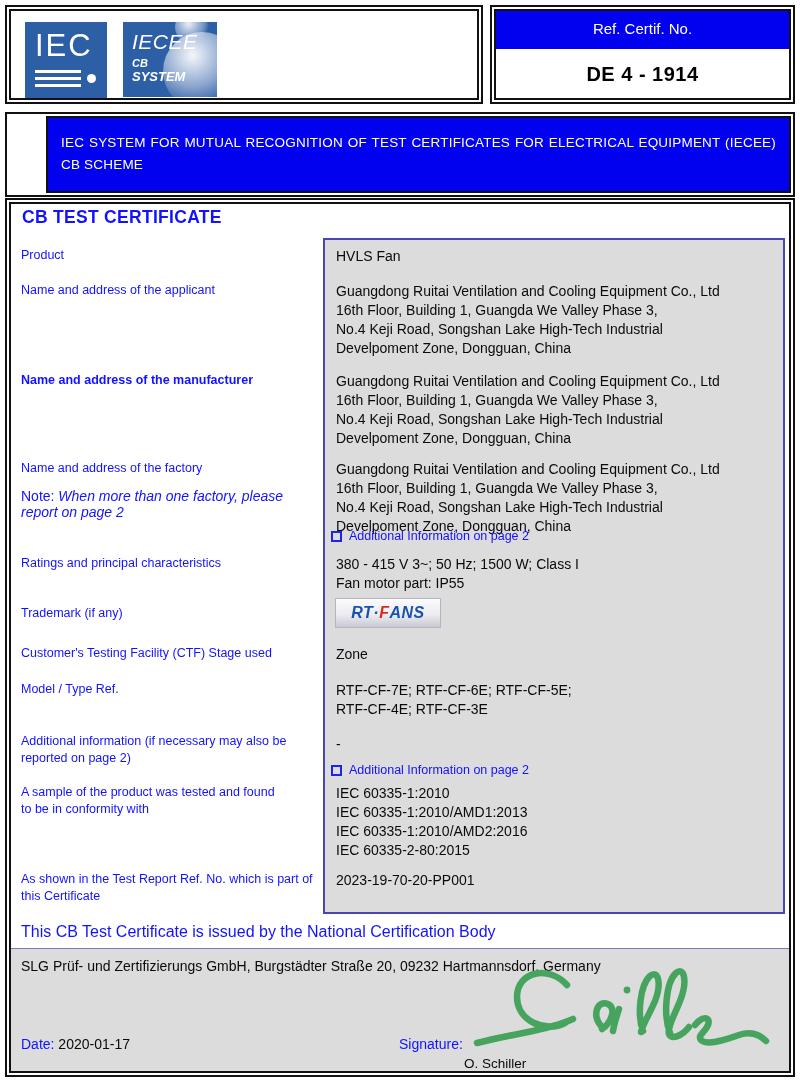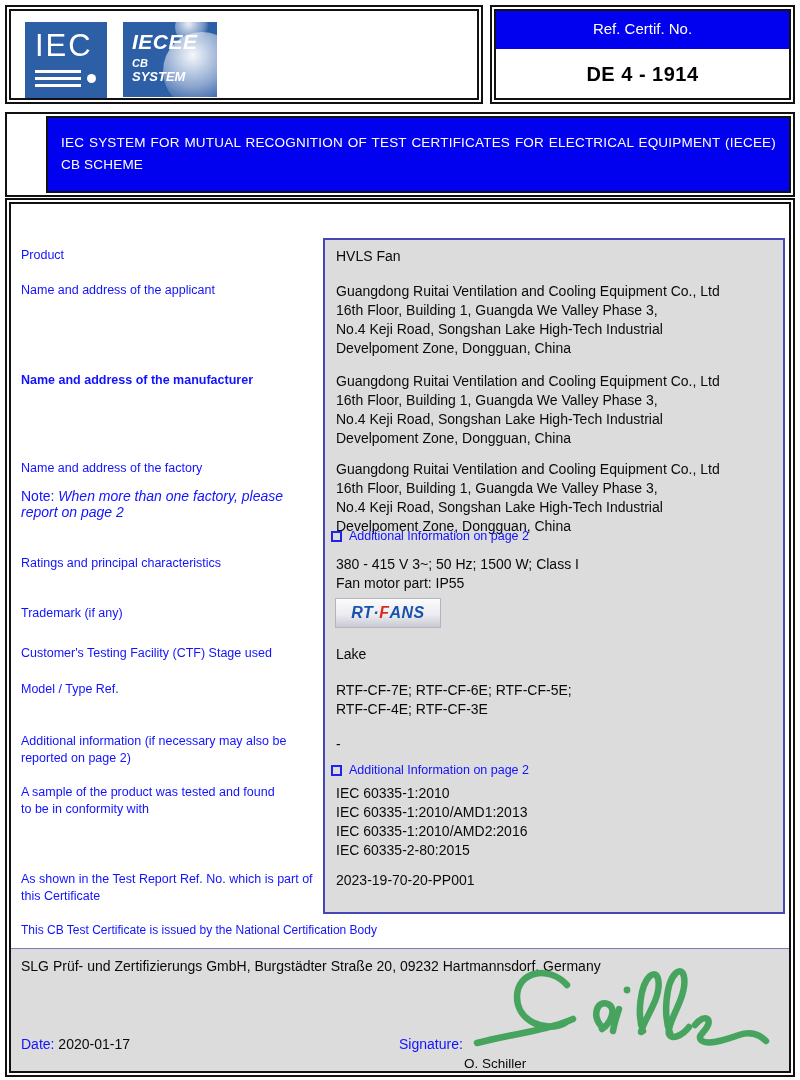--- a/index.html
+++ b/index.html
@@ -16,21 +16,21 @@
   .iec-txt { font-size:31px; font-weight:normal; letter-spacing:2px; color:#fff; }
   .iec-lines { display:flex; align-items:center; margin-top:6px; }
   .iec-bars { display:flex; flex-direction:column; gap:4px; width:46px; }
   .iec-bars div { height:3px; background:#fff; }
   .iec-dot { width:9px; height:9px; border-radius:50%; background:#fff; margin-left:6px; }
   .iecee-sq { left:112px; top:11px; width:94px; height:75px; padding:8px 0 0 9px; overflow:hidden; }
   .sphere { position:absolute; width:78px; height:78px; border-radius:50%; right:-24px; top:10px;
             background:radial-gradient(circle at 38% 30%, rgba(255,255,255,.95), rgba(205,215,235,.6) 42%, rgba(150,170,205,.3) 62%, rgba(150,170,205,0) 72%); }
   .sphere2 { position:absolute; width:34px; height:34px; border-radius:50%; right:8px; top:-12px;
             background:radial-gradient(circle at 40% 40%, rgba(255,255,255,.9), rgba(205,215,235,.4) 55%, rgba(150,170,205,0) 72%); }
-  .iecee-l1 { font-style:italic; font-weight:bold; font-size:21px; letter-spacing:.5px; position:relative; }
+  .iecee-l1 { font-style:italic; font-weight:normal; font-size:21px; letter-spacing:.5px; position:relative; }
   .iecee-l2 { font-style:italic; font-weight:bold; font-size:11px; margin-top:3px; position:relative; }
   .iecee-l3 { font-style:italic; font-weight:bold; font-size:13px; position:relative; }
 
   
   .ref-head { background:#0101ef; color:#fff; height:38px; font-size:15px; text-align:center; padding-top:9px; }
   .ref-val { text-align:center; font-size:20px; font-weight:bold; color:#000; margin-top:14px; letter-spacing:.5px; }
 
   
   .banner-in { background:#0101ef; }
   .banner-txt { color:#fff; font-size:13.5px; line-height:22px; text-align:justify; padding:14px 13px 0 13px; letter-spacing:.2px; }
@@ -42,21 +42,21 @@
   .note { position:absolute; left:10px; width:298px; color:#1212ff; font-size:14px; }
   .note em { font-style:italic; }
   .val { position:absolute; left:325px; width:440px; color:#0a0a0a; font-size:14px; line-height:19px; white-space:pre-line; }
   .chkline { position:absolute; left:320px; color:#1212ff; font-size:12.5px; }
   .chk { display:inline-block; width:11px; height:11px; border:2px solid #2222ee; margin-right:7px; vertical-align:-2px; background:#dcdcdc; }
   .tm-logo { position:absolute; left:324px; top:394px; width:106px; height:30px;
              background:linear-gradient(180deg,#fbfbfd 0%, #ececf1 55%, #c9c9d3 100%);
              border:1px solid #b5b5bd; display:flex; align-items:center; justify-content:center;
              font-style:italic; font-weight:bold; font-size:16px; letter-spacing:.5px; }
   .tm-blue { color:#1553ad; } .tm-red { color:#d92b1f; }
-  .issued { position:absolute; left:10px; top:719px; color:#1212ff; font-size:12px; }
+  .issued { position:absolute; left:10px; top:719px; color:#1212ff; font-size:16px; }
 
   
   .footer { position:absolute; left:0; right:0; top:744px; bottom:0; background:#dcdcdc; border-top:1px solid #7a7ab8;padding-left:32px; }
   .ncb { position:absolute; left:10px; top:9px; color:#0a0a0a; font-size:14px; }
   .dateline { position:absolute; left:10px; top:87px; font-size:14px; }
   .dateline .b { color:#1212ff; } .dateline .k { color:#0a0a0a; }
   .siglabel { position:absolute; left:388px; top:87px; color:#1212ff; font-size:14px; }
   .signer { position:absolute; left:453px; top:107px; color:#0a0a0a; font-size:13.5px; }
   .sig-svg { position:absolute; left:440px; top:14px; }
 </style>
@@ -97,20 +97,21 @@
 
   <div class="frame" style="left:5px; top:112px; width:790px; height:85px;padding-left:39px;">
     <div class="frame-in banner-in">
       <div class="banner-txt">IEC SYSTEM FOR MUTUAL RECOGNITION OF TEST CERTIFICATES FOR ELECTRICAL EQUIPMENT (IECEE) CB SCHEME</div>
     </div>
   </div>
 
   <div class="frame" style="left:5px; top:198px; width:790px; height:879px;">
     <div class="frame-in">
 
+      <div class="title">CB TEST CERTIFICATE</div>
 
       <div class="valuebox"></div>
 
       <div class="lbl" style="top:43px;">Product</div>
       <div class="lbl" style="top:78px;">Name and address of the applicant</div>
       <div class="lbl" style="top:168px;font-weight:bold;">Name and address of the manufacturer</div>
       <div class="lbl" style="top:256px;">Name and address of the factory</div>
       <div class="note" style="top:284px;"><span>Note: </span><em>When more than one factory, please report on page 2</em></div>
       <div class="lbl" style="top:351px;">Ratings and principal characteristics</div>
       <div class="lbl" style="top:401px;">Trademark (if any)</div>
@@ -139,21 +140,21 @@
       <div class="chkline" style="top:325px;"><span class="chk"></span><span>Additional Information on page 2</span></div>
       <div class="val" style="top:351px;">380 - 415 V 3~; 50 Hz; 1500 W; Class I
 Fan motor part: IP55</div>
 
       <div class="tm-logo">
         <span class="tm-blue">RT·</span>
           <span class="tm-red">F</span>
           <span class="tm-blue">ANS</span>
       </div>
 
-      <div class="val" style="top:441px;">Lake</div>
+      <div class="val" style="top:441px;">Zone</div>
       <div class="val" style="top:477px;">RTF-CF-7E; RTF-CF-6E; RTF-CF-5E;
 RTF-CF-4E; RTF-CF-3E</div>
       <div class="val" style="top:531px;">-</div>
       <div class="chkline" style="top:559px;"><span class="chk"></span><span>Additional Information on page 2</span></div>
       <div class="val" style="top:580px;">IEC 60335-1:2010
 IEC 60335-1:2010/AMD1:2013
 IEC 60335-1:2010/AMD2:2016
 IEC 60335-2-80:2015</div>
       <div class="val" style="top:667px;">2023-19-70-20-PP001</div>
 

